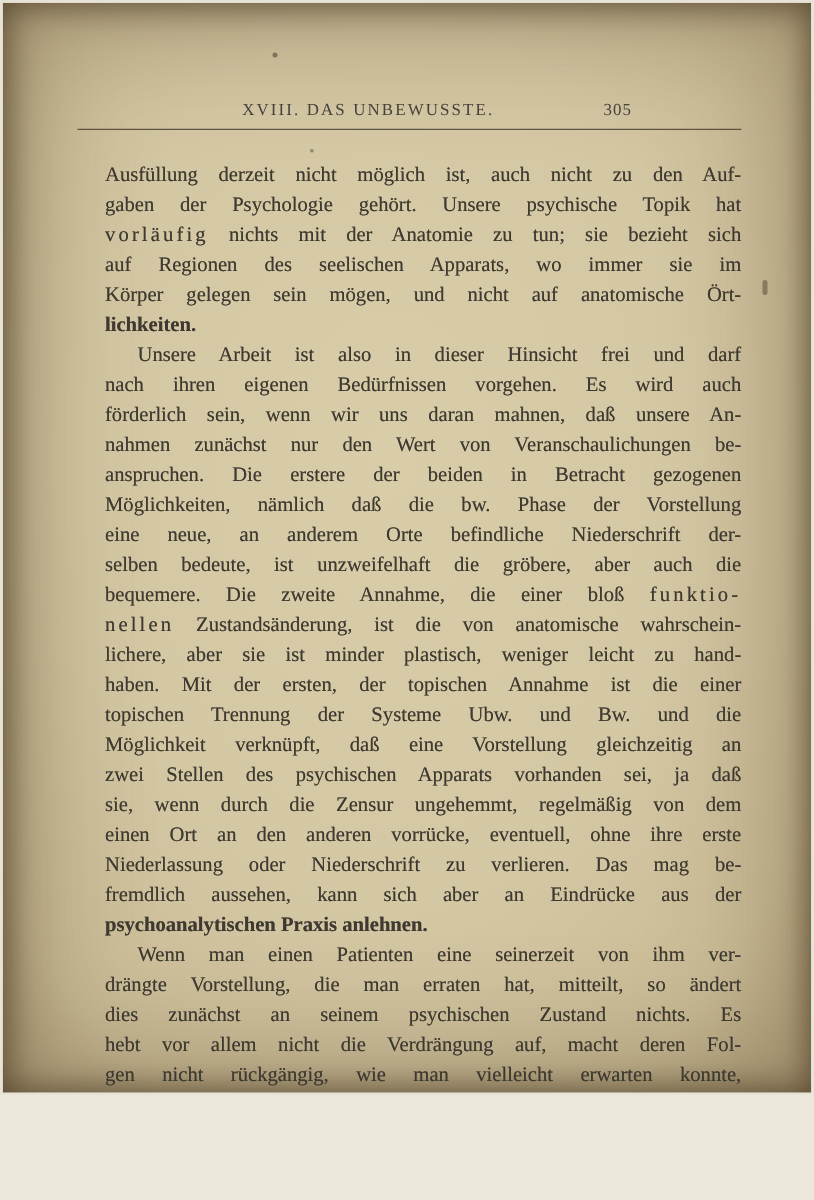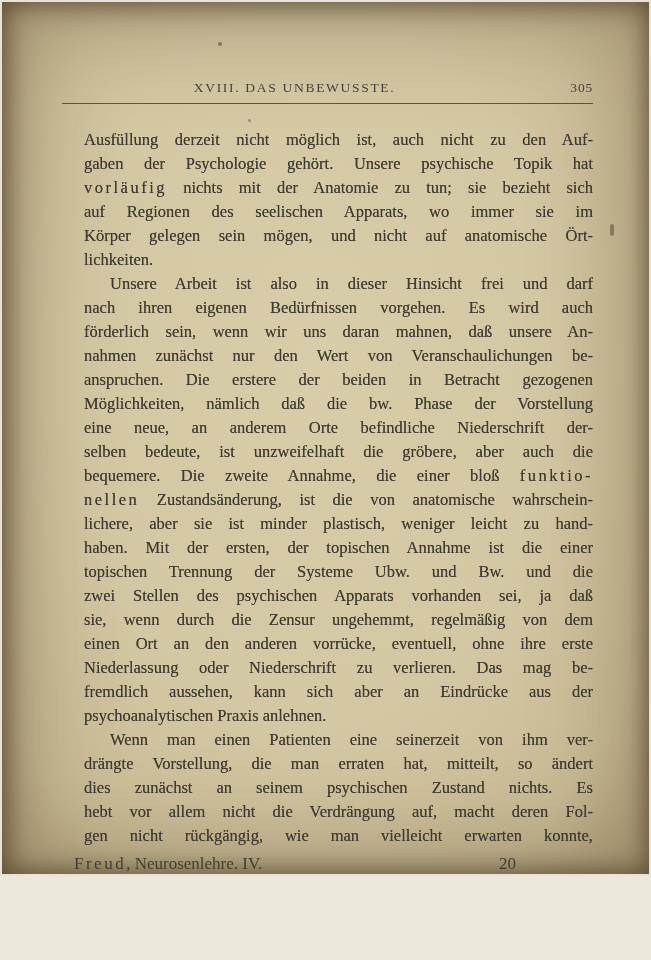--- a/index.html
+++ b/index.html
@@ -32,21 +32,21 @@
     font-size: 13.5px;
     color: #46413a;
   }
   .head-spacer { flex: 2; }
   .chapter-title {
     white-space: nowrap;
     letter-spacing: 1.7px;
   }
   .head-right {
     flex: 3;
-    text-align: right;
+    text-align: center;
     letter-spacing: 0.8px;
   }
   .head-rule {
     border-bottom: 1px solid rgba(62, 54, 42, 0.78);
     margin-top: 7px;
   }
   
   .body-text {
     margin-top: 24px;
     font-size: 16.5px;
@@ -56,20 +56,21 @@
   .line {
     line-height: 24px;
     text-align: justify;
     text-align-last: justify;
     margin-left: 22px;
     -moz-text-align-last: justify;
   }
   .line.last {
     text-align: left;
     text-align-last: left;
+    font-weight: bold;
     -moz-text-align-last: left;
   }
   .paragraph.indent .line:first-child { text-indent: 26px; }
   .sp { letter-spacing: 2.5px; }
   
   .page-footer {
     position: relative;
     margin-top: 6px;
     font-size: 17px;
     color: #423d34;
@@ -125,20 +126,21 @@
         <div class="line">nahmen zunächst nur den Wert von Veranschaulichungen be-</div>
         <div class="line">anspruchen. Die erstere der beiden in Betracht gezogenen</div>
         <div class="line">Möglichkeiten, nämlich daß die bw. Phase der Vorstellung</div>
         <div class="line">eine neue, an anderem Orte befindliche Niederschrift der-</div>
         <div class="line">selben bedeute, ist unzweifelhaft die gröbere, aber auch die</div>
         <div class="line"><span>bequemere. Die zweite Annahme, die einer bloß </span><span class="sp">funktio-</span></div>
         <div class="line"><span class="sp">nellen</span><span> Zustandsänderung, ist die von anatomische wahrschein-</span></div>
         <div class="line">lichere, aber sie ist minder plastisch, weniger leicht zu hand-</div>
         <div class="line">haben. Mit der ersten, der topischen Annahme ist die einer</div>
         <div class="line">topischen Trennung der Systeme Ubw. und Bw. und die</div>
+        <div class="line">Möglichkeit verknüpft, daß eine Vorstellung gleichzeitig an</div>
         <div class="line">zwei Stellen des psychischen Apparats vorhanden sei, ja daß</div>
         <div class="line">sie, wenn durch die Zensur ungehemmt, regelmäßig von dem</div>
         <div class="line">einen Ort an den anderen vorrücke, eventuell, ohne ihre erste</div>
         <div class="line">Niederlassung oder Niederschrift zu verlieren. Das mag be-</div>
         <div class="line">fremdlich aussehen, kann sich aber an Eindrücke aus der</div>
         <div class="line last">psychoanalytischen Praxis anlehnen.</div>
       </div>
       <div class="paragraph indent">
         <div class="line">Wenn man einen Patienten eine seinerzeit von ihm ver-</div>
         <div class="line">drängte Vorstellung, die man erraten hat, mitteilt, so ändert</div>

